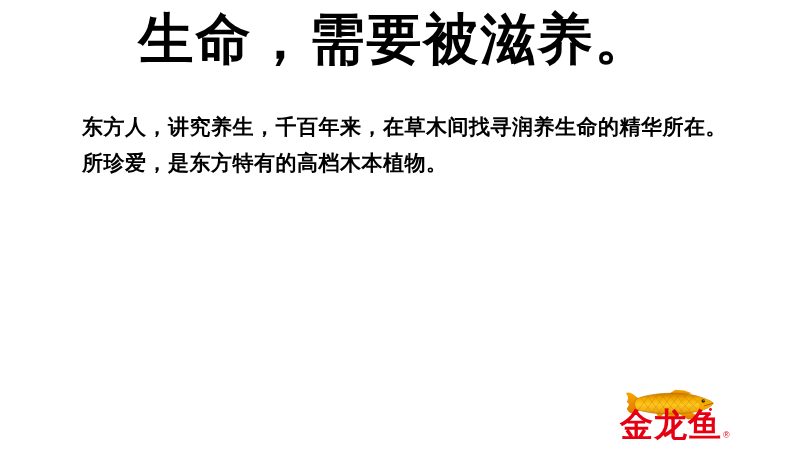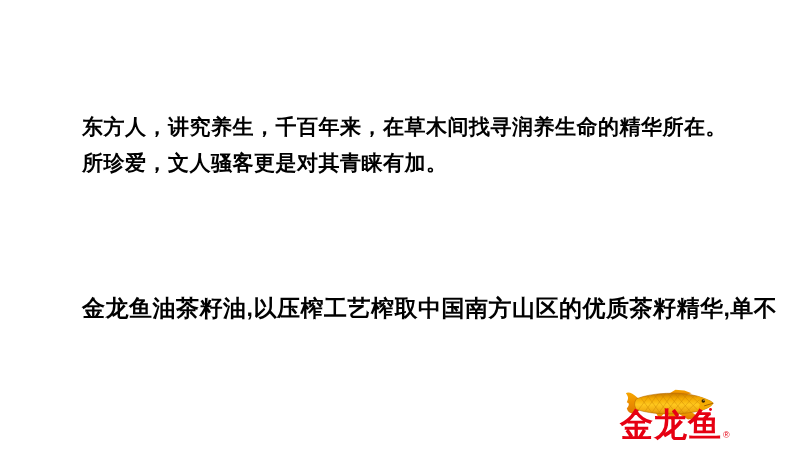--- a/index.html
+++ b/index.html
@@ -83,28 +83,28 @@
     top: 2px;
     left: 1px;
     font-weight: 400;
   }
 </style>
 </head>
 <body>
 
 <div class="page">
 
+  <div class="headline">生命，需要被滋养。</div>
 
   <div class="para para-1">
     <div class="line">东方人，讲究养生，千百年来，在草木间找寻润养生命的精华所在。</div>
-    <div class="line">所珍爱，文人骚客更是对其青睐有加。</div>
+    <div class="line">所珍爱，是东方特有的高档木本植物。</div>
   </div>
 
   <div class="para para-2">
-    <div class="line">金龙鱼油茶籽油,以压榨工艺榨取中国南方山区的优质茶籽精华,单不</div>
   </div>
 
   <div class="logo">
     <svg class="logo-fish" viewBox="0 0 100 40" xmlns="http://www.w3.org/2000/svg">
       <defs>
         <linearGradient id="bodyGrad" x1="0" y1="0" x2="0" y2="1">
           <stop offset="0" stop-color="#c97a00"></stop>
           <stop offset="0.25" stop-color="#f2a800"></stop>
           <stop offset="0.55" stop-color="#ffc81e"></stop>
           <stop offset="0.85" stop-color="#f0aa10"></stop>

